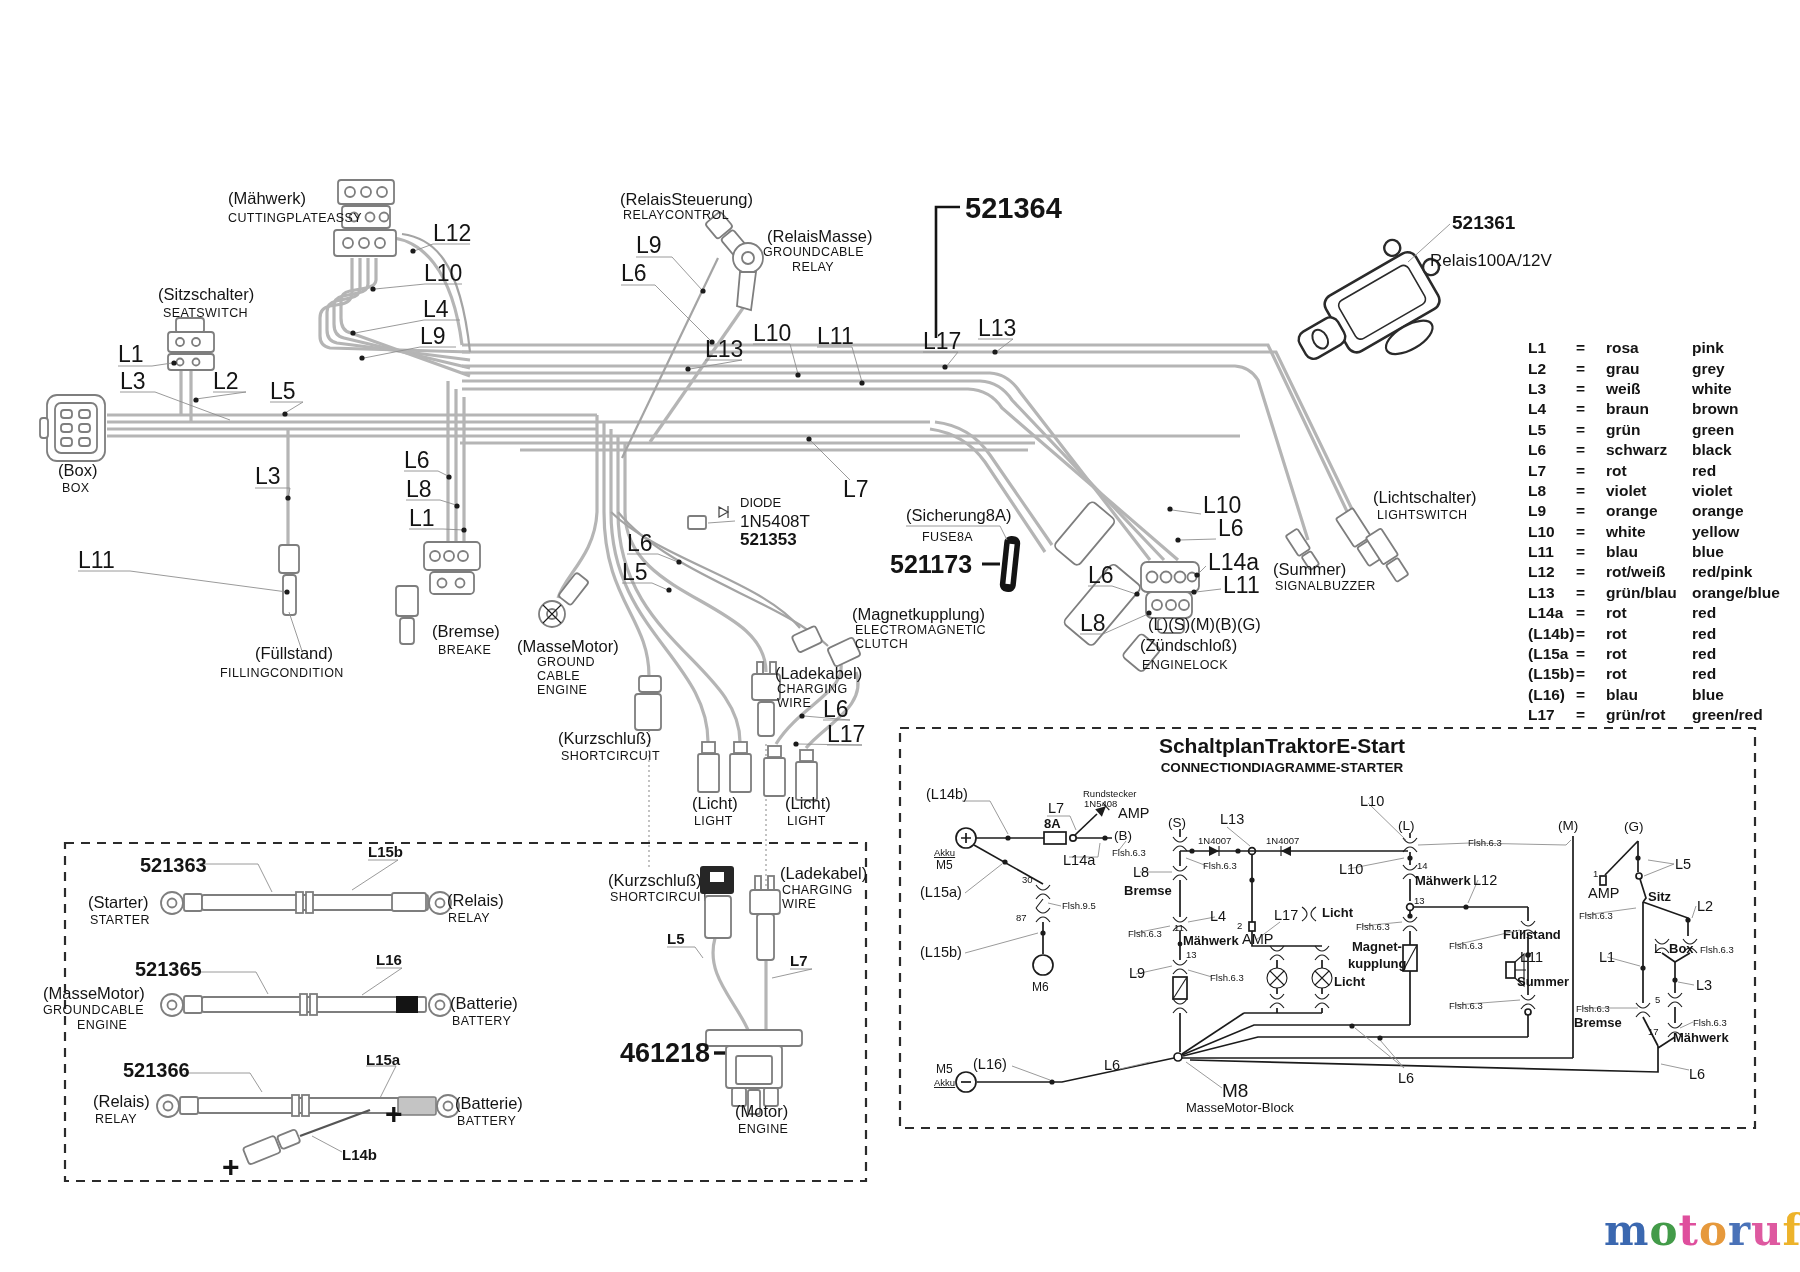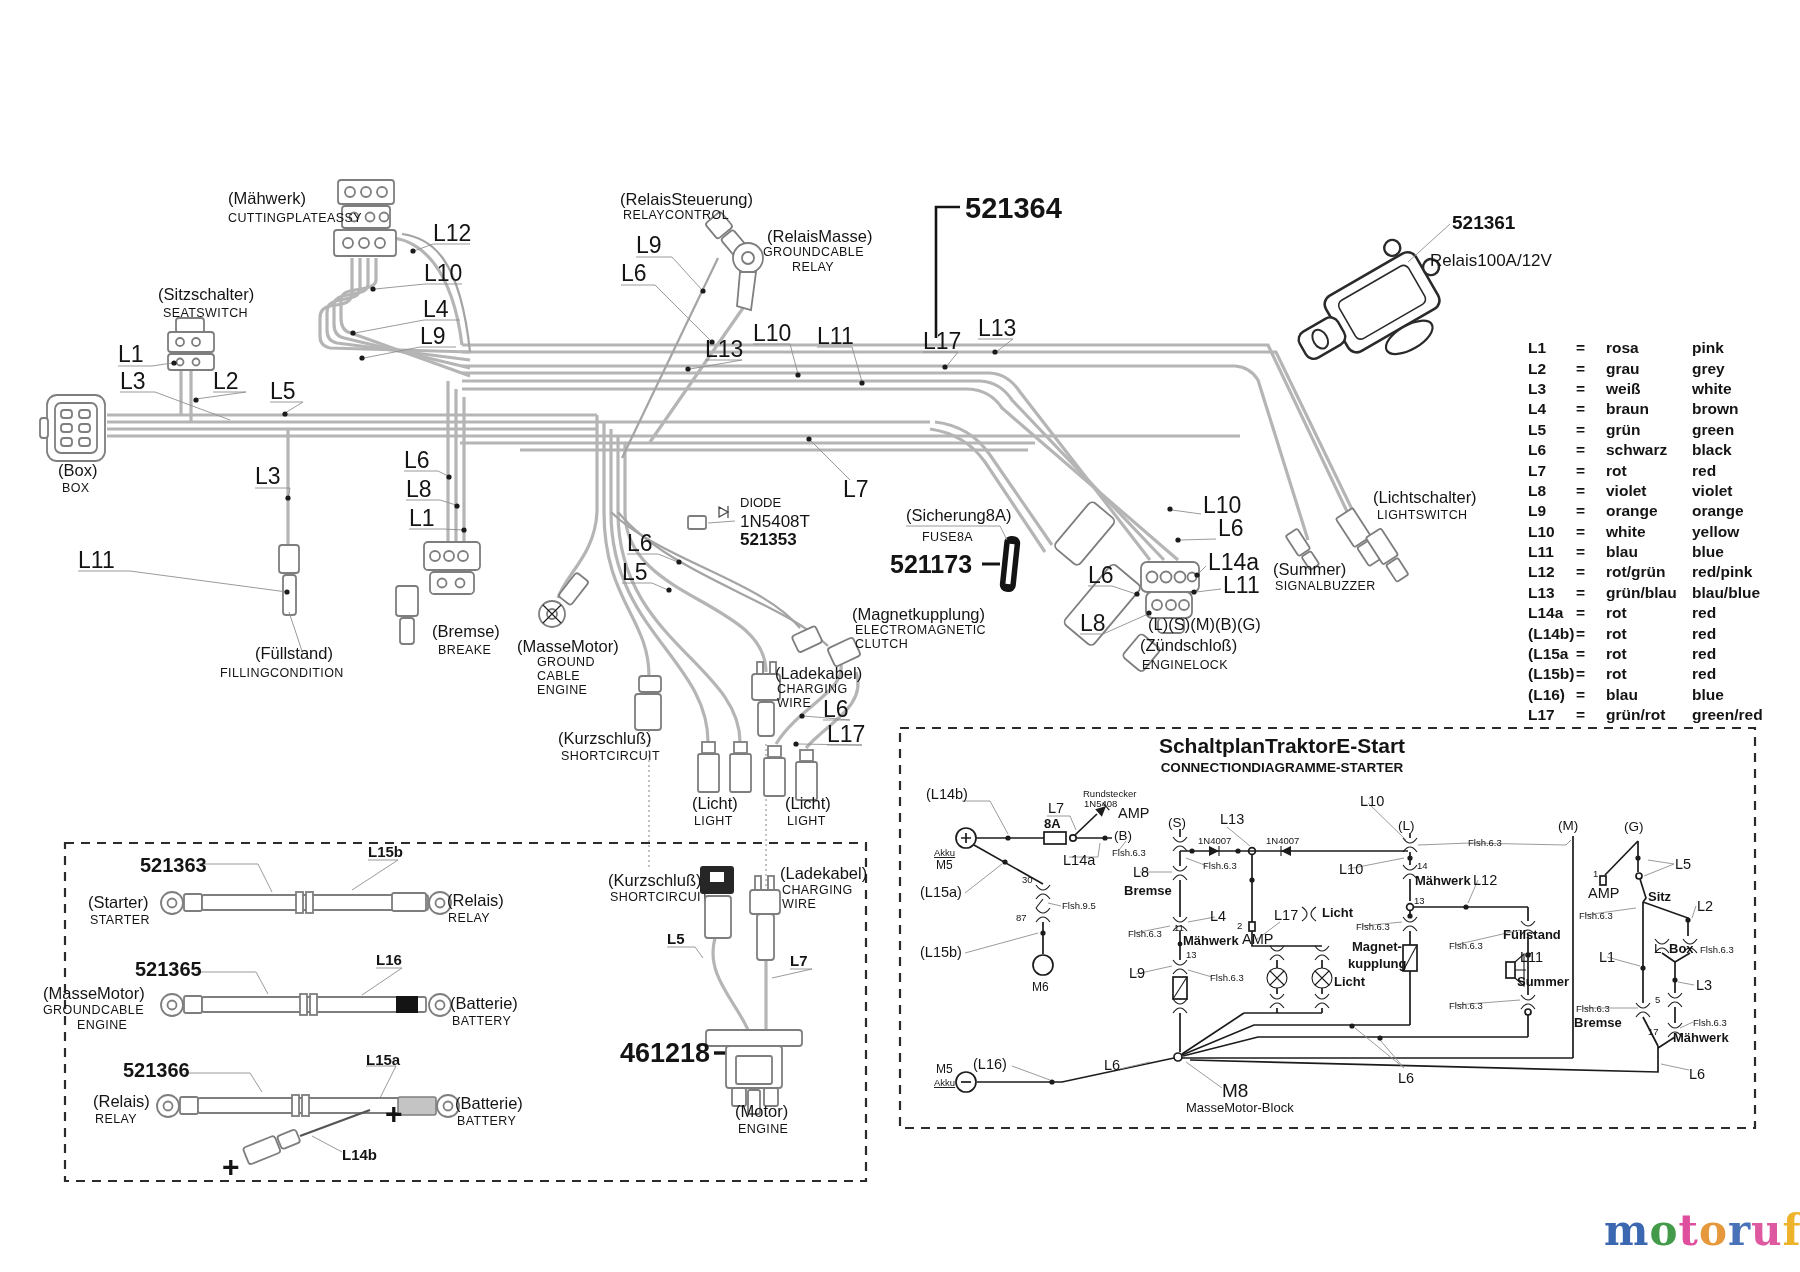--- a/index.html
+++ b/index.html
@@ -829,29 +829,29 @@
     <div class="legend-row">
       <span>L11</span>
       <span>=</span>
       <span>blau</span>
       <span>blue</span>
     </div>
 
     <div class="legend-row">
       <span>L12</span>
       <span>=</span>
-      <span>rot/grün</span>
+      <span>rot/weiß</span>
       <span>red/pink</span>
     </div>
 
     <div class="legend-row">
       <span>L13</span>
       <span>=</span>
       <span>grün/blau</span>
-      <span>blau/blue</span>
+      <span>orange/blue</span>
     </div>
 
     <div class="legend-row">
       <span>L14a</span>
       <span>=</span>
       <span>rot</span>
       <span>red</span>
     </div>
 
     <div class="legend-row">

